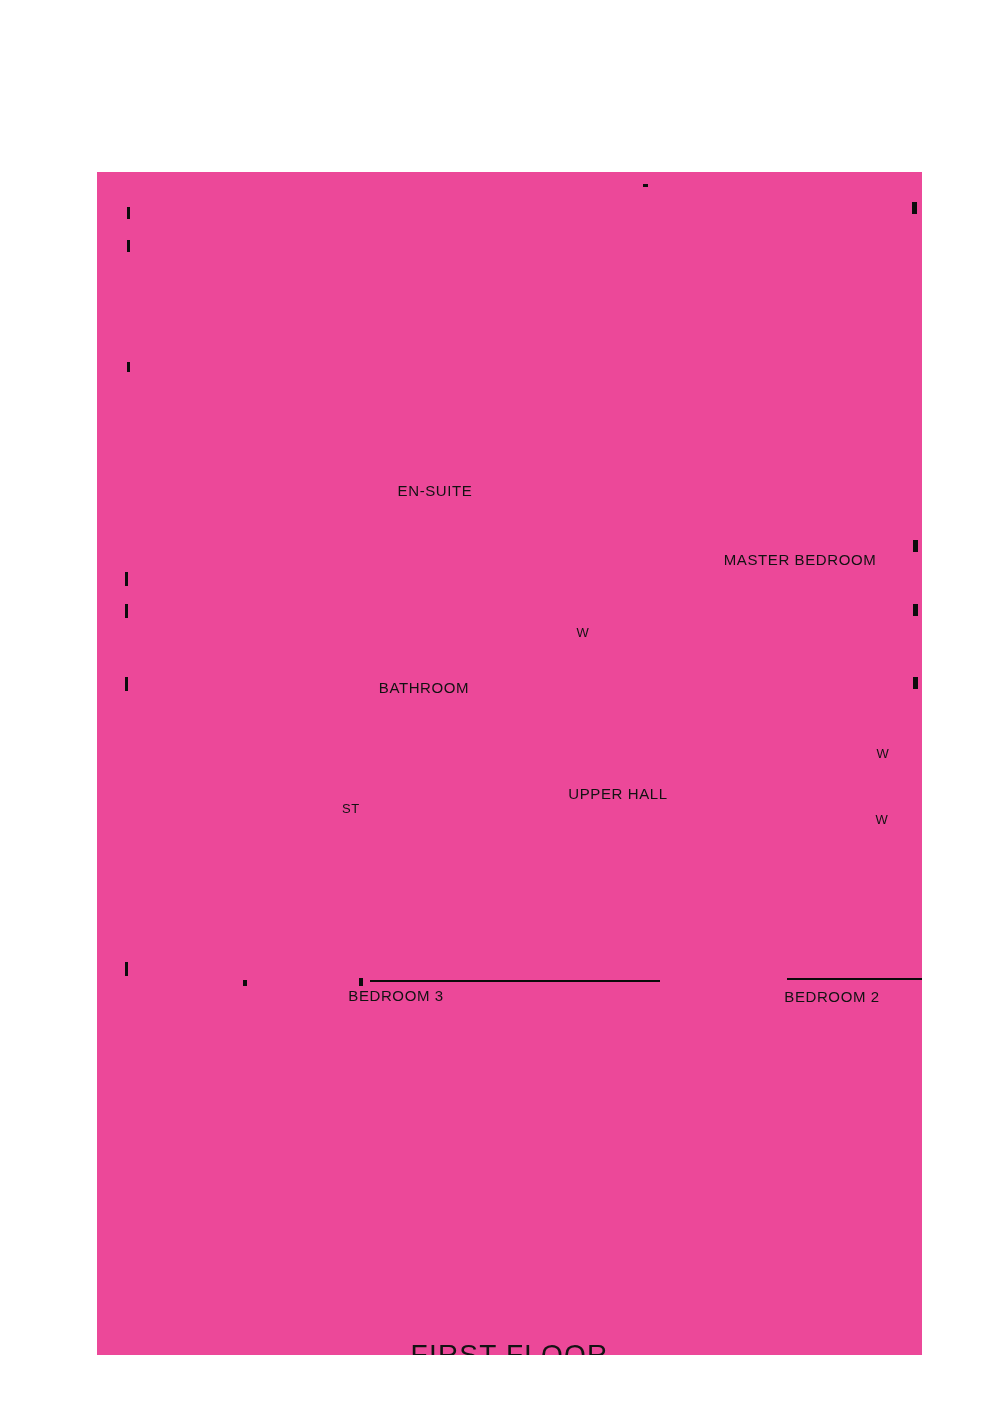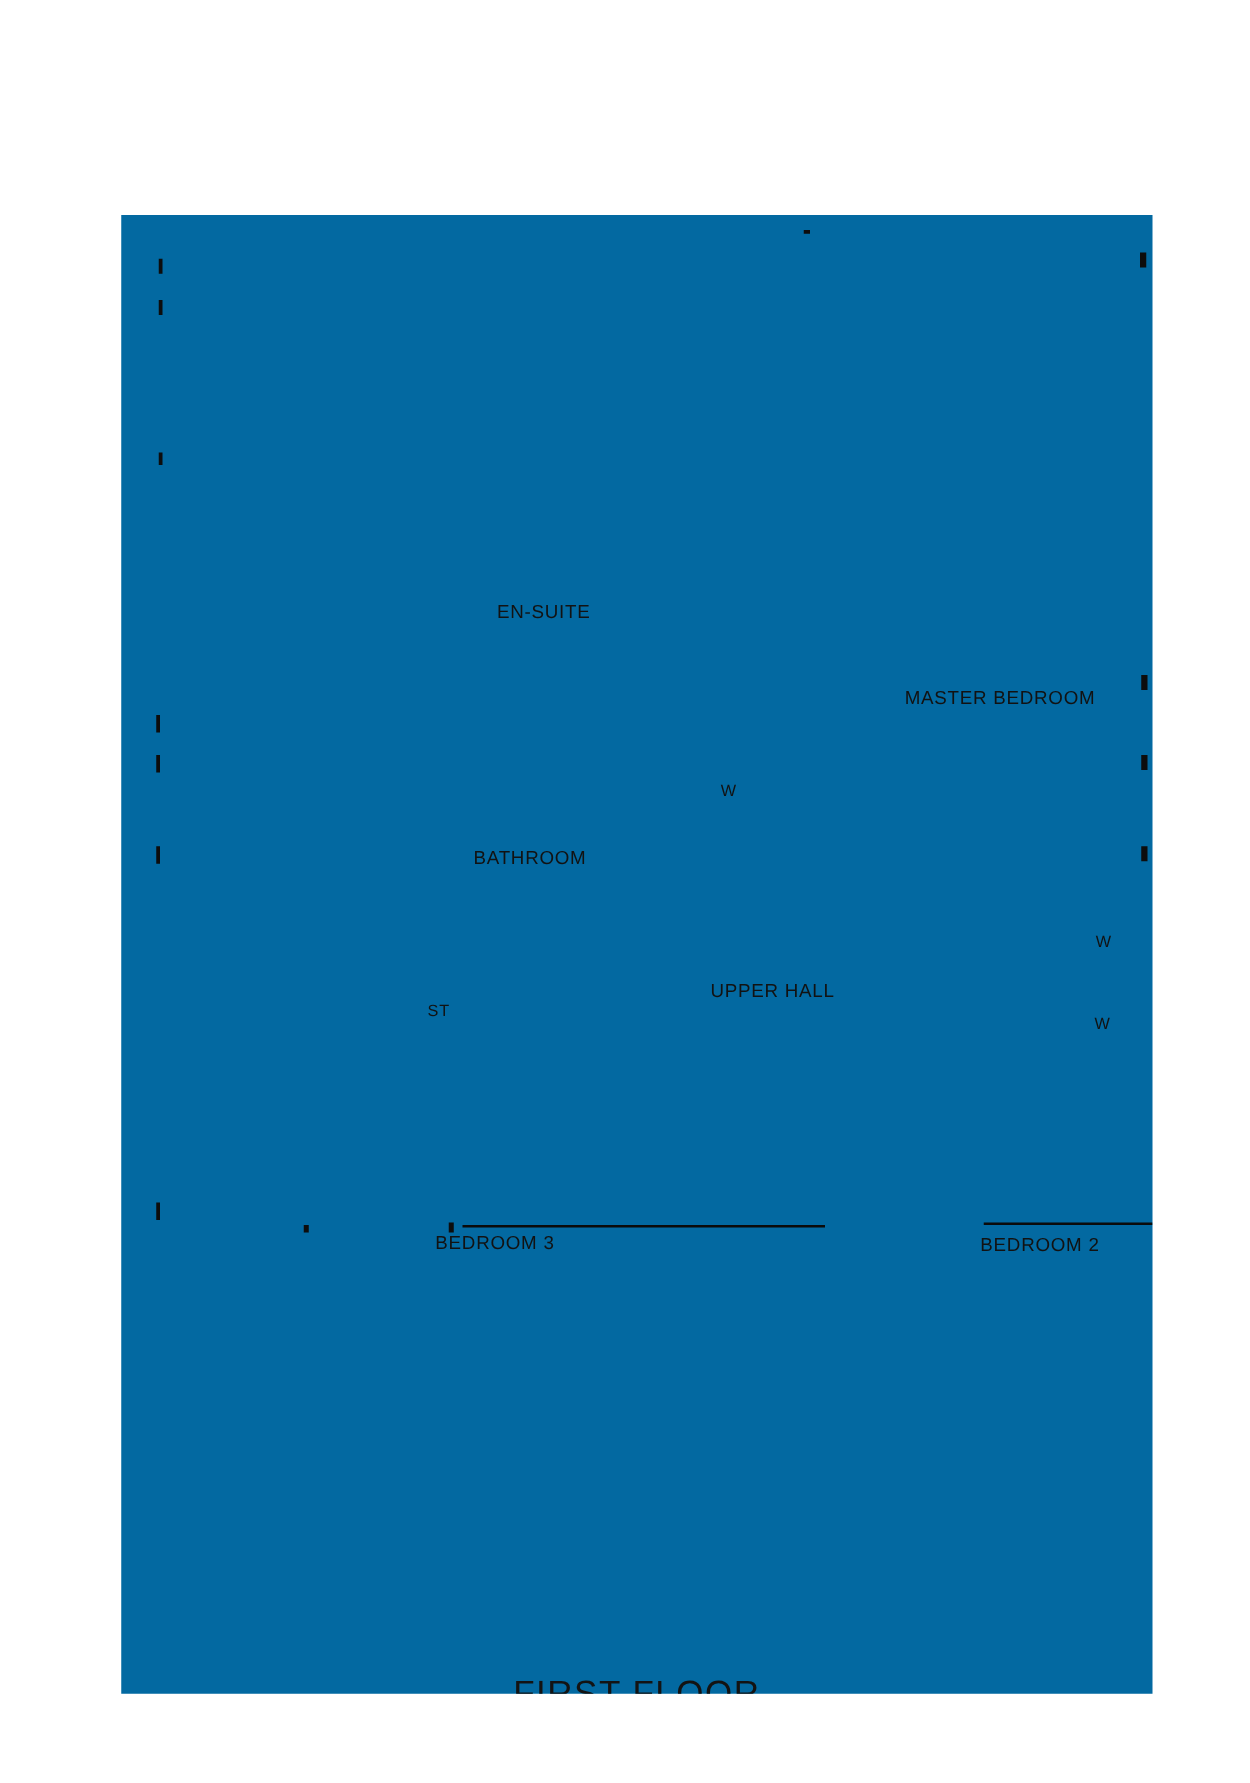--- a/index.html
+++ b/index.html
@@ -15,21 +15,21 @@
     overflow: hidden;
   }
 
   
   #plan-panel {
     position: absolute;
     left: 97px;
     top: 172px;
     width: 825px;
     height: 1183px;
-    background: #0369a1;
+    background: #ec4899;
     overflow: hidden;
     text-align: center;
   }
 
   
   .room-label {
     position: absolute;
     color: #121212;
     font-size: 15px;
     letter-spacing: 0.6px;

